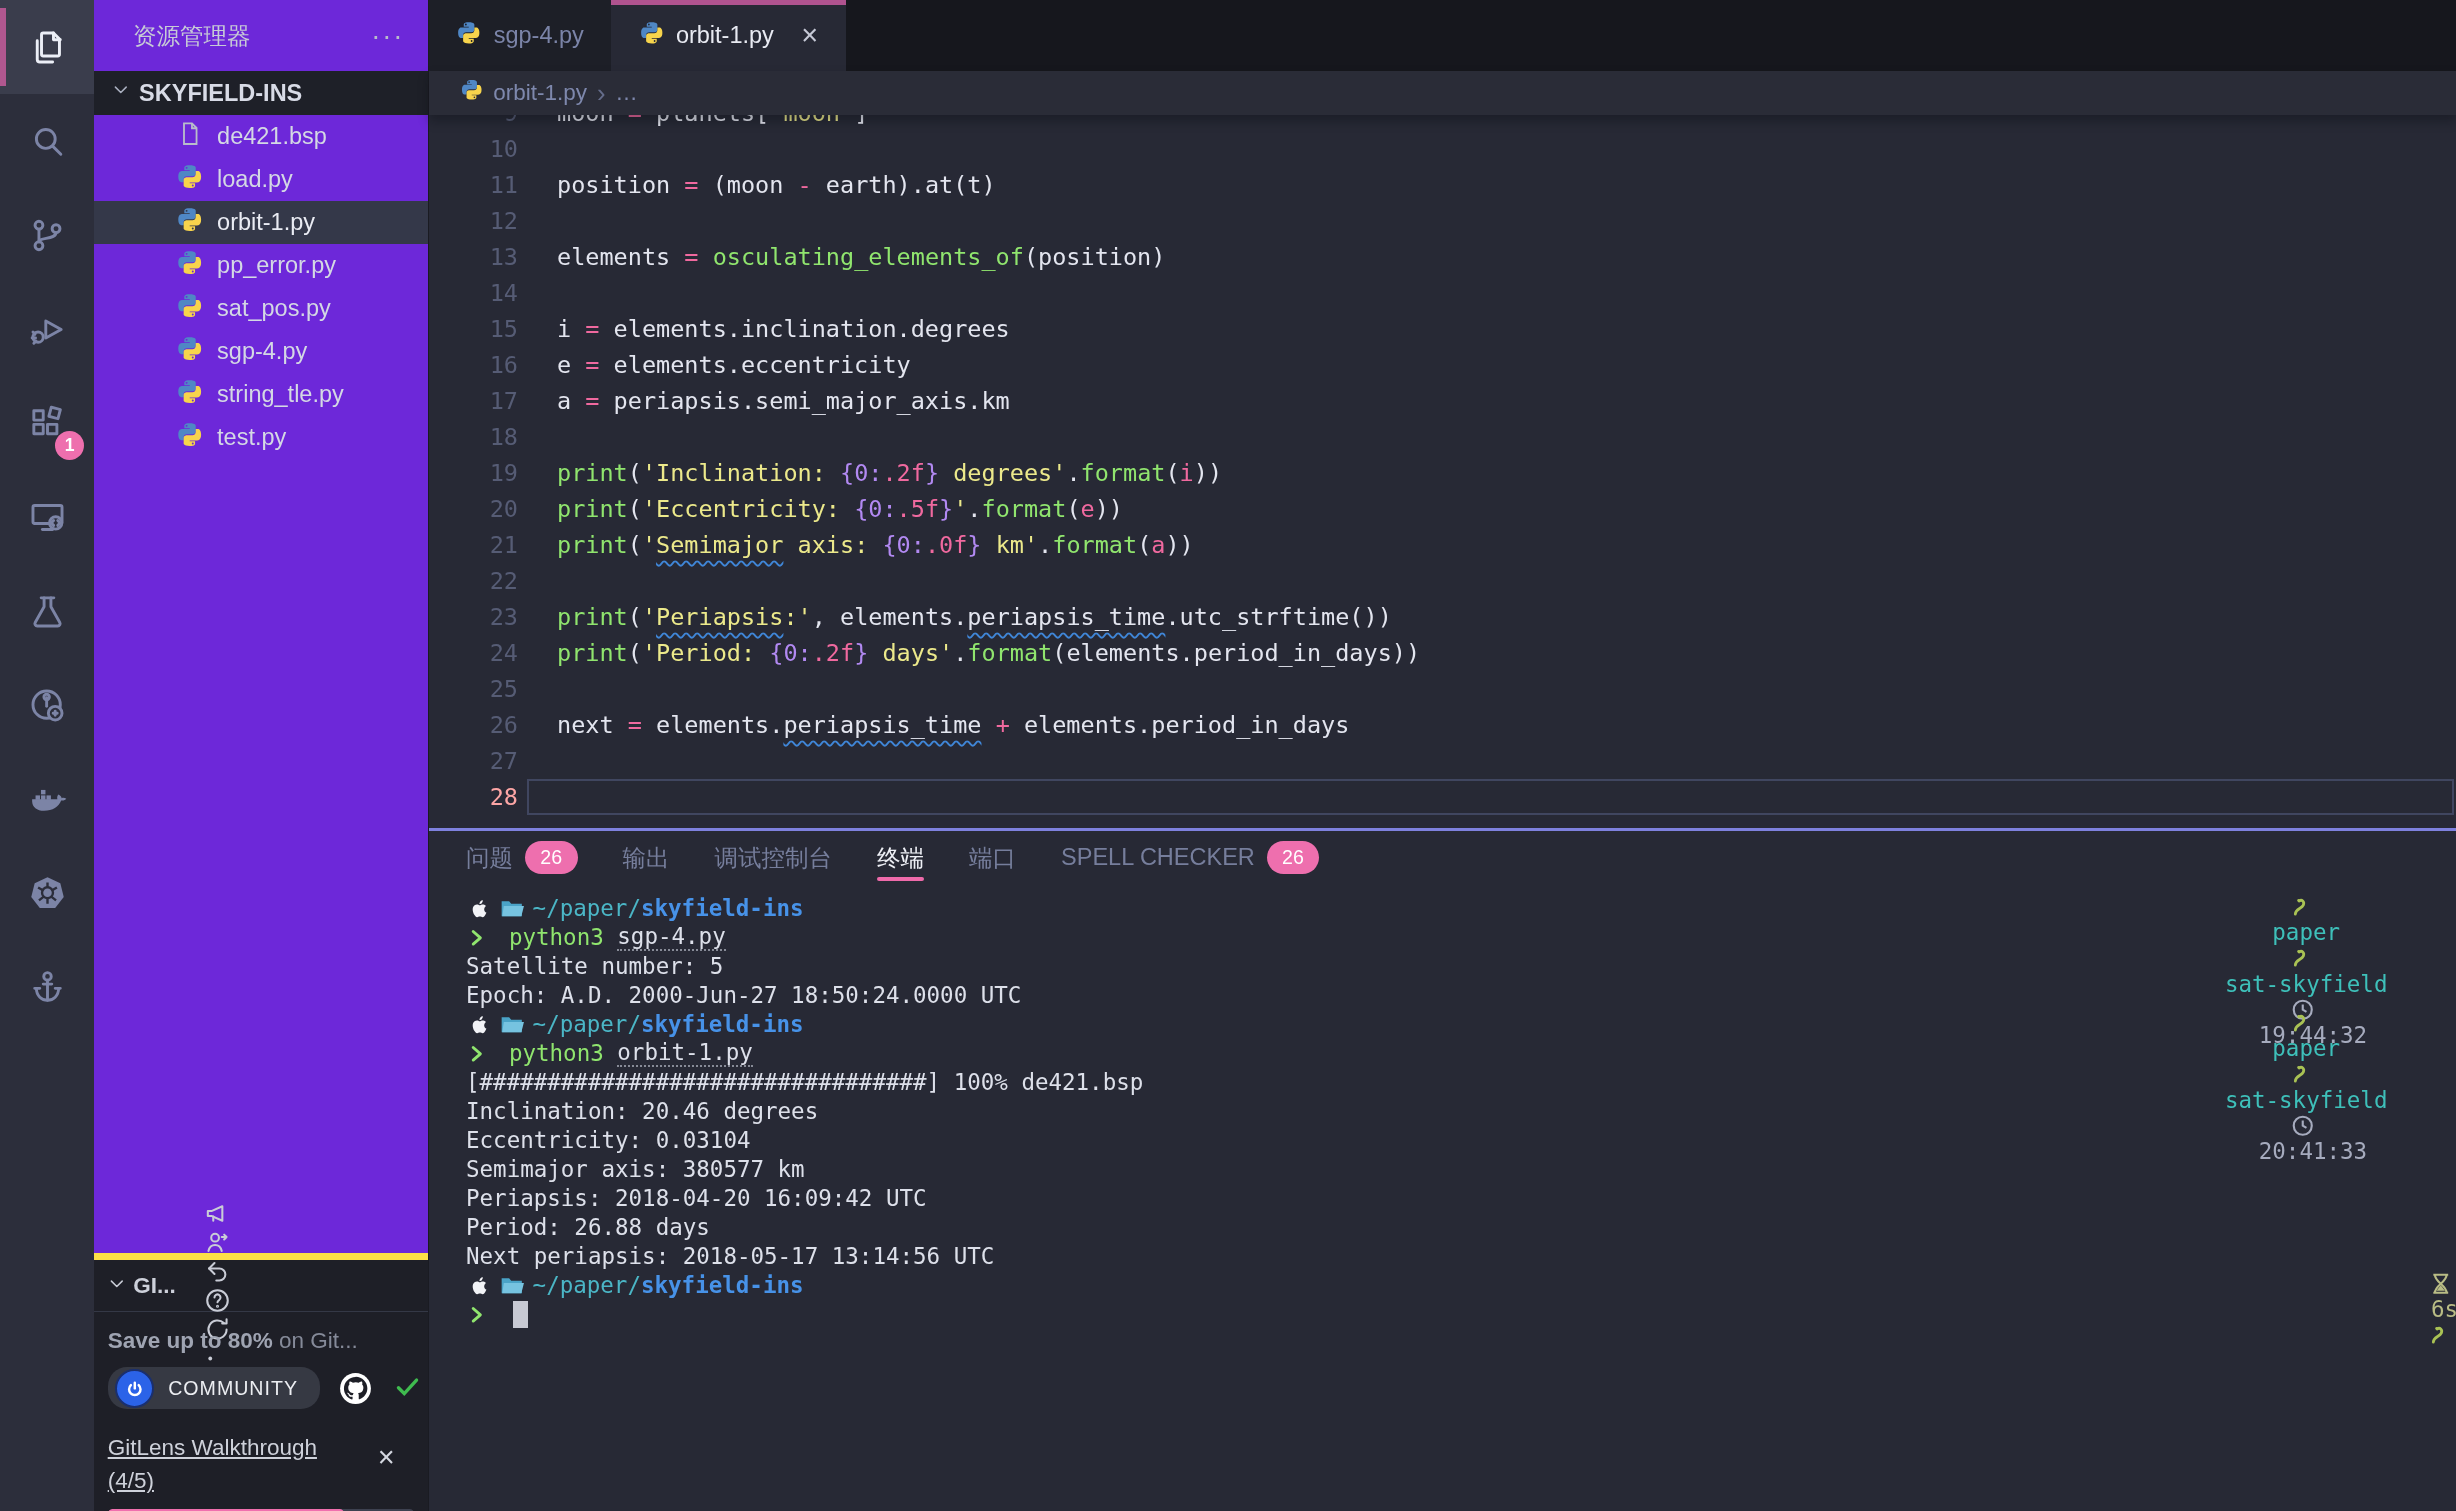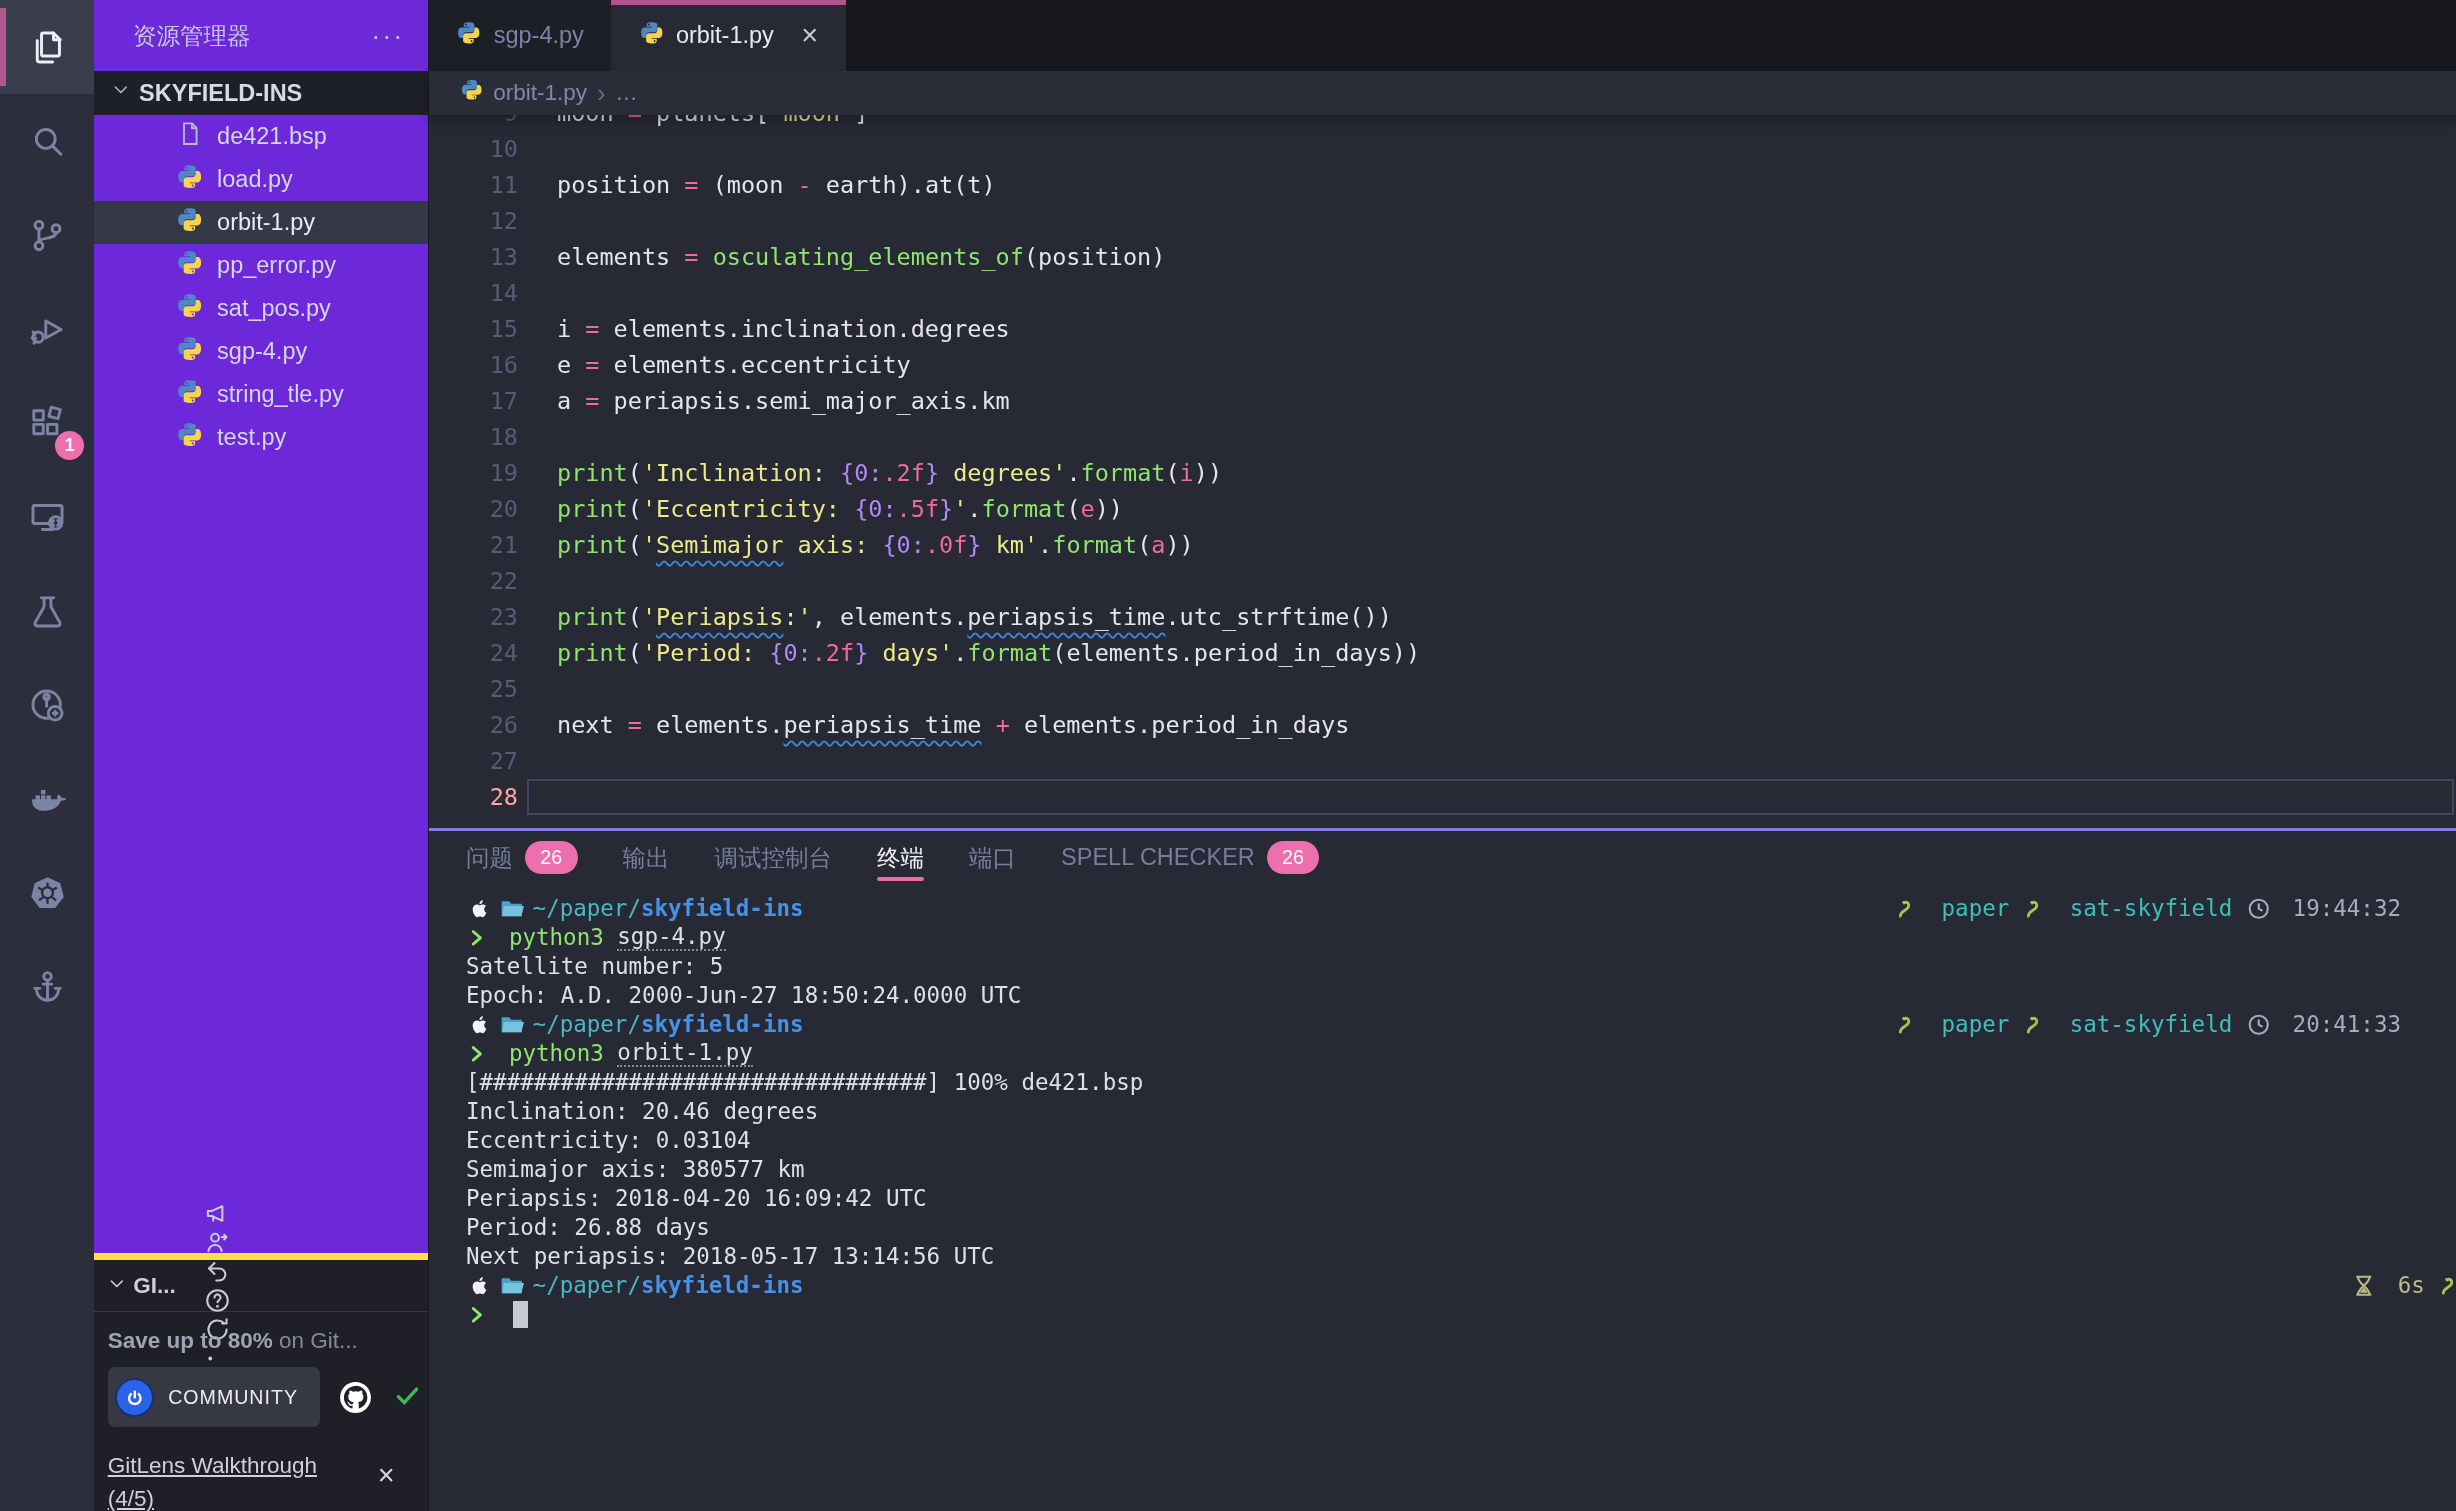--- a/index.html
+++ b/index.html
@@ -30,21 +30,21 @@
   #gitlens{position:absolute;left:0;right:0;top:1253px;bottom:0;background:#1e1f27;border-top:7px solid #fde047;}
   .gl-header{height:51px;border-bottom:1px solid #34384-4;display:flex;align-items:center;padding:0 7.8px 0 11.8px;color:#cdd0da;}
   .gl-header{border-bottom:1px solid #343846;}
   .gl-title{font-weight:bold;font-size:22.5px;margin:0 9.8px 0 5.9px;}
   .gl-header svg{width:29px;height:29px;color:#c9ccd6;}
   .gl-chev svg{width:21.6px;height:21.6px;}
   .gl-ico{margin-left:17.6px;cursor:pointer;display:flex;align-items:center;}
   .gl-promo{padding:15.7px 13.7px 0 13.7px;font-size:22.5px;color:#858a99;white-space:nowrap;overflow:hidden;}
   .gl-promo b{color:#9fa4b2;}
   .gl-comm-row{display:flex;align-items:center;margin:13.7px 0 0 13.7px;gap:17.6px;}
-  .community-btn{display:flex;align-items:center;gap:13.7px;background:#363943;border-radius:7px;height:60px;padding:0 21.6px 0 7.8px;cursor:pointer;}
+  .community-btn{display:flex;align-items:center;gap:13.7px;background:#363943;border-radius:19px;height:42px;padding:0 21.6px 0 7.8px;cursor:pointer;}
   .community-btn .pwr{width:35px;height:35px;border-radius:50%;background:#2b63e8;border:2.9px solid #1a2f6e;display:flex;align-items:center;justify-content:center;}
   .community-btn .pwr svg{width:19.6px;height:19.6px;color:#fff;}
   .community-label{color:#eceef2;font-size:19.6px;letter-spacing:1px;}
   .gh-wrap{display:flex;align-items:center;gap:3.9px;}
   .gh-wrap svg{width:37px;height:37px;}
   .check svg{width:31px;height:31px;}
   .gl-walk{position:relative;margin:21.6px 13.7px 0 13.7px;color:#ced1da;font-size:22.5px;line-height:33px;text-decoration:underline;}
   .walk-close{position:absolute;right:19.6px;top:11.8px;color:#d4d7e0;font-size:29px;cursor:pointer;line-height:1;}
   .gl-progress{position:relative;margin:11.8px 13.7px 0 13.7px;height:8.8px;border-radius:4.9px;background:#3d4150;overflow:hidden;}
   .gl-progress .fill{position:absolute;left:0;top:0;bottom:0;border-radius:4.9px;background:#f06fae;}
@@ -82,21 +82,21 @@
   .pbadge{min-width:41px;height:33px;border-radius:16.7px;background:#ee6fae;color:#fff;font-size:19.6px;
     display:flex;align-items:center;justify-content:center;padding:0 5.9px;}
 
   
   #terminal{position:absolute;left:0;top:884px;right:0;bottom:0;overflow:hidden;font-family:"DejaVu Sans Mono",monospace;font-size:22.5px;}
   #term-lines{padding-top:9.8px;}
   .tline{position:relative;height:29px;padding-left:37px;white-space:pre;display:flex;align-items:center;color:#dde0ea;}
   .t-f{color:#dde0ea}.t-g{color:#90e56e}.t-t{color:#4bb6c6}.t-b{color:#4792e8;font-weight:bold}
   .t-r{color:#3ec0ba}.t-d{color:#a6abbe}.t-o{color:#b9bc85}
   .ul{border-bottom:2px dotted rgba(215,220,232,.55);}
-  .rp{position:absolute;top:0;bottom:0;right:55px;display:flex;align-items:center;white-space:pre;}
+  .rp{position:absolute;top:0;bottom:0;right:55px;display:flex;align-items:center;white-space:pre;flex-direction:column;}
   .rp.clip{right:-15.7px;}
   .tic{display:inline-flex;align-items:center;margin-right:7.8px;}
   .tic svg{width:25.5px;height:25.5px;}
   .tic.small svg{width:21.6px;height:21.6px;}
   .cursor{display:inline-block;width:14.7px;height:26.5px;background:#c7c9d3;margin-left:3.9px;}
 </style>
 </head>
 <body>
 
 <div id="root">

